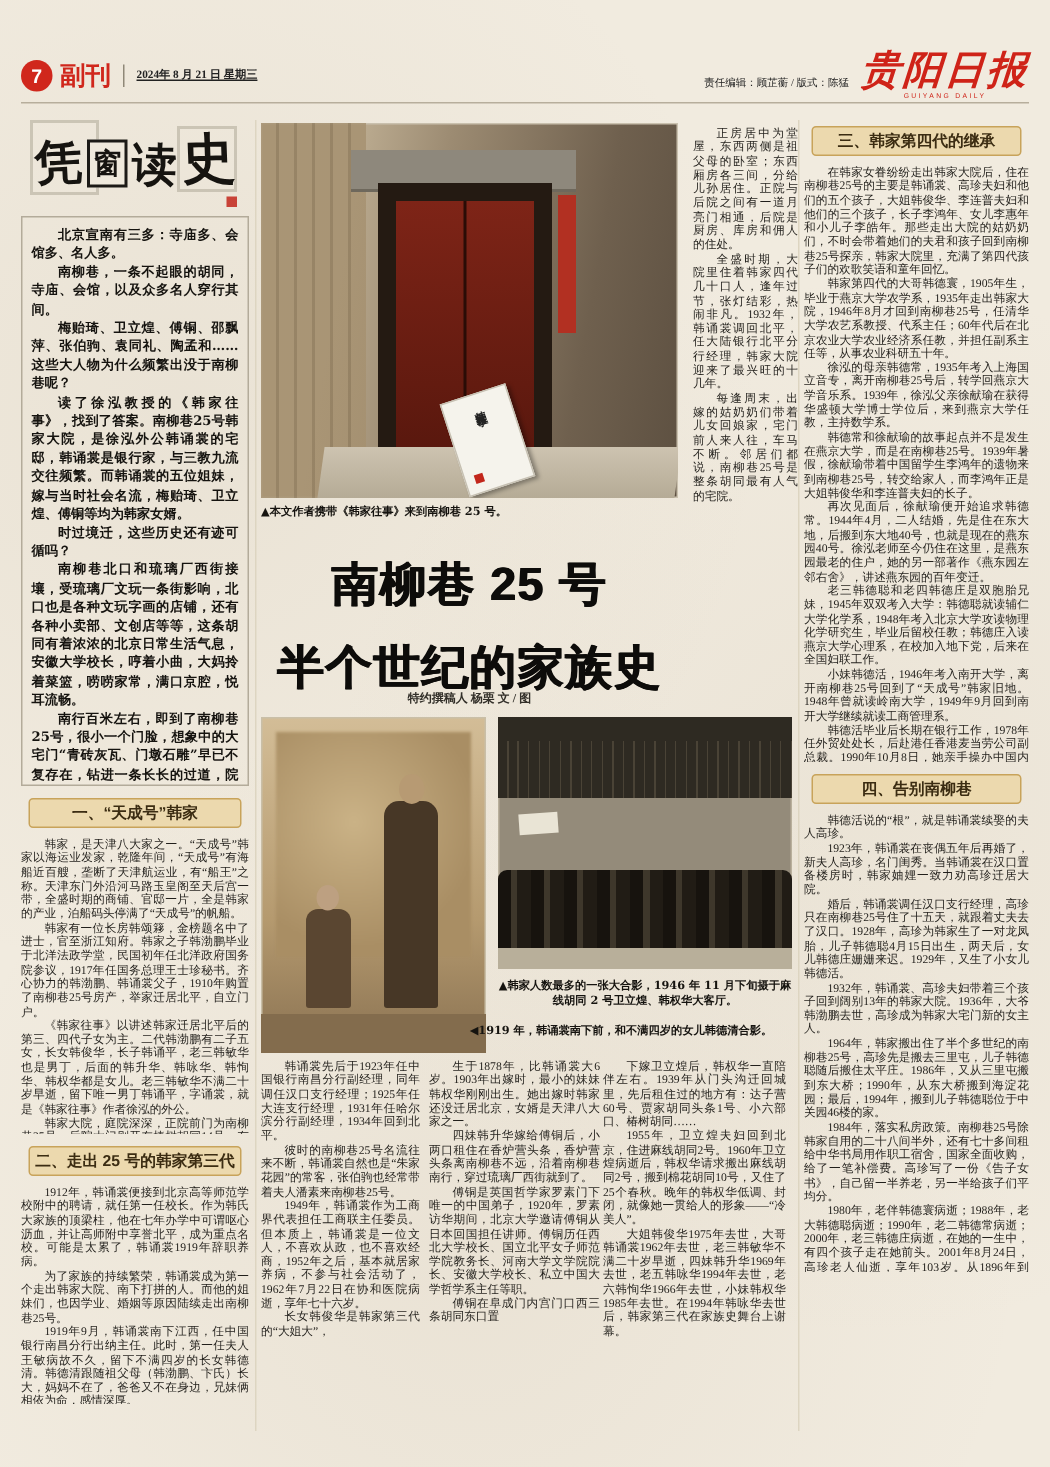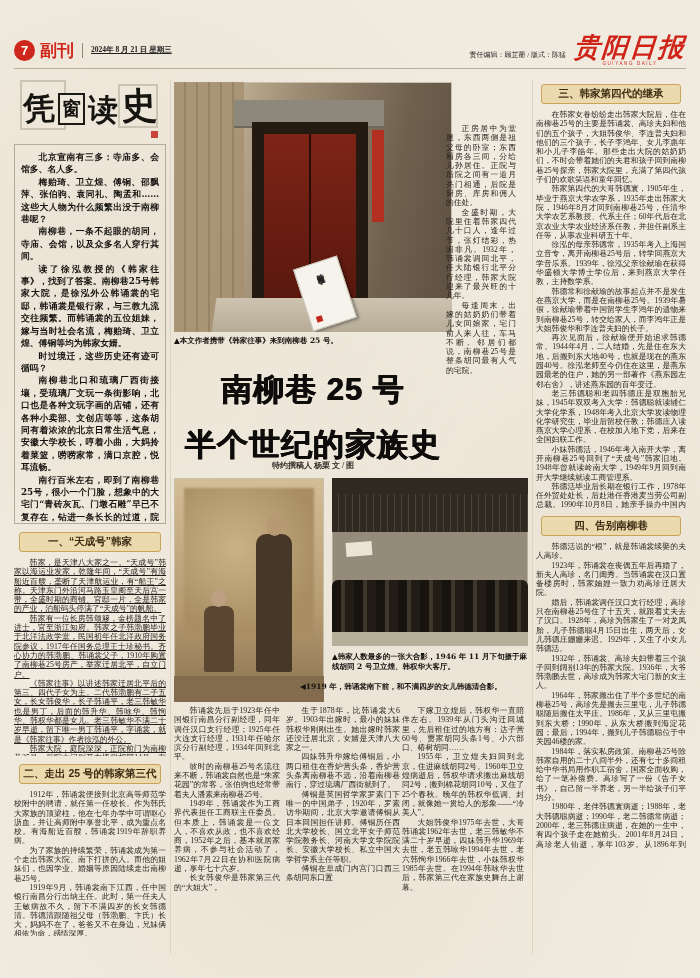--- a/index.html
+++ b/index.html
@@ -46,39 +46,39 @@
   .intro-box{border:1px solid #b3ab9a;padding:6px 6px;height:366px;overflow:hidden;}
   .intro-box p{margin:0;text-indent:2em;font-size:8.8px;line-height:12.4px;font-weight:600;
     text-align:justify;color:#15130f;font-family:"DejaVu Serif",serif;}
   
   .sec-head{display:block;width:92%;margin:8px auto 6px auto;text-align:center;background:#ecd9ae;
     border:1px solid #c8a35a;border-radius:3px;color:#3b2c12;font-weight:bold;font-size:10.5px;
     padding:2px 0;font-family:"Liberation Sans",sans-serif;}
   
   .body-text{overflow:hidden;}
   .body-text p{margin:0;text-indent:2em;font-size:7.8px;line-height:9.3px;text-align:justify;color:#211f1b;}
-  .bt-s1{height:198px;text-decoration:underline;} .bt-s2{height:146px;}
+  .bt-s1{height:198px;} .bt-s2{height:146px;}
   .bt-s3{height:398px;} .bt-s4{height:306px;}
   
   .photo-top{position:absolute;left:0;top:6px;width:278px;height:250px;background:linear-gradient(100deg,#b9a98e 0 22%,#9c8b72 40%,#6f604e 75%,#5d5041 100%);box-shadow:0 0 0 1px #c9c0ad inset;overflow:hidden;}
   .pt-planks{position:absolute;left:0;top:0;width:70px;height:100%;
     background:repeating-linear-gradient(90deg,#a5906f 0 10px,#8f7b5c 10px 12px);opacity:.8;}
   .pt-beam{position:absolute;left:60px;top:18px;width:150px;height:26px;background:#8e887c;box-shadow:0 2px 0 #6e685c;}
   .pt-opening{position:absolute;left:78px;top:40px;width:116px;height:188px;background:#241a12;}
   .pt-door{position:absolute;left:90px;top:52px;width:92px;height:176px;background:linear-gradient(#7e2417,#57170d);}
   .pt-doorgap{position:absolute;left:135px;top:52px;width:2px;height:176px;background:#2a0c06;}
   .pt-couplet{position:absolute;left:198px;top:48px;width:12px;height:92px;background:#b23022;}
   .pt-step{position:absolute;left:40px;bottom:0;width:238px;height:34px;background:linear-gradient(#cdc3b0,#b5ab96);transform:skewX(-8deg);}
   .pt-book{position:absolute;left:128px;bottom:6px;width:44px;height:58px;background:#f5f3ec;border:1px solid #c6c0b2;
     transform:rotate(-18deg);box-shadow:2px 2px 3px rgba(0,0,0,.35);display:flex;align-items:flex-start;justify-content:center;padding-top:5px;}
   .pt-book span{writing-mode:vertical-rl;font-size:7.5px;font-weight:bold;color:#222;letter-spacing:1px;}
   .pt-bookseal{position:absolute;left:6px;bottom:6px;width:6px;height:6px;background:#c2261b;}
-  .caption{font-size:7.5px;font-weight:bold;color:#15130f;font-family:"DejaVu Serif",serif;line-height:10px;}
+  .caption{font-size:7.5px;font-weight:bold;color:#15130f;font-family:"DejaVu Serif",serif;line-height:10px;text-align:center;}
   .cap-top{position:absolute;left:0;top:260px;width:278px;text-align:left;}
-  .col-narrow{position:absolute;left:272px;top:8px;width:70px;height:382px;margin-top:40px;}
+  .col-narrow{position:absolute;left:288px;top:8px;width:70px;height:382px;}
   .headline{position:absolute;left:0;top:280px;width:278px;text-align:center;margin:0;}
   .headline span{display:block;font-family:"Liberation Sans",sans-serif;font-weight:900;font-size:31px;
     letter-spacing:1px;color:#0d0c0a;line-height:1.35;text-shadow:.5px 0 0 #0d0c0a,-.5px 0 0 #0d0c0a;margin-top:13px;}
   .byline{position:absolute;left:0;top:384px;width:278px;text-align:center;font-size:8px;font-weight:bold;color:#33302a;}
   .photo-portrait{position:absolute;left:0;top:402px;width:150px;height:224px;overflow:hidden;
     background:linear-gradient(#d3bd97,#b59a6f 60%,#8a7252);box-shadow:0 0 0 1px #c9bfa8 inset;}
   .pp-backdrop{position:absolute;left:10px;top:10px;width:130px;height:150px;background:radial-gradient(circle at 40% 40%,#cab286,#a98e64 70%);filter:blur(1px);}
   .pp-man{position:absolute;left:82px;top:56px;width:36px;height:138px;background:#473726;border-radius:10px 10px 2px 2px;}
   .pp-man-head{position:absolute;left:92px;top:38px;width:17px;height:20px;background:#b79a73;border-radius:50%;}
   .pp-child{position:absolute;left:30px;top:128px;width:30px;height:66px;background:#5a4631;border-radius:8px 8px 2px 2px;}
@@ -132,37 +132,37 @@
       <div class="k-chars">
         <span class="kc1">凭</span>
         <span class="kc2">窗</span>
         <span class="kc3">读</span>
         <span class="kc4">史</span>
       </div>
       <div class="seal"></div>
     </div>
     <div class="intro-box">
         <p>北京宣南有三多：寺庙多、会馆多、名人多。</p>
+        <p>南柳巷，一条不起眼的胡同，寺庙、会馆，以及众多名人穿行其间。</p>
         <p>梅贻琦、卫立煌、傅铜、邵飘萍、张伯驹、袁同礼、陶孟和……这些大人物为什么频繁出没于南柳巷呢？</p>
-        <p>南柳巷，一条不起眼的胡同，寺庙、会馆，以及众多名人穿行其间。</p>
         <p>读了徐泓教授的《韩家往事》，找到了答案。南柳巷25号韩家大院，是徐泓外公韩诵裳的宅邸，韩诵裳是银行家，与三教九流交往频繁。而韩诵裳的五位姐妹，嫁与当时社会名流，梅贻琦、卫立煌、傅铜等均为韩家女婿。</p>
         <p>时过境迁，这些历史还有迹可循吗？</p>
         <p>南柳巷北口和琉璃厂西街接壤，受琉璃厂文玩一条街影响，北口也是各种文玩字画的店铺，还有各种小卖部、文创店等等，这条胡同有着浓浓的北京日常生活气息，安徽大学校长，哼着小曲，大妈拎着菜篮，唠唠家常，满口京腔，悦耳流畅。</p>
         <p>南行百米左右，即到了南柳巷25号，很小一个门脸，想象中的大宅门“青砖灰瓦、门墩石雕”早已不复存在，钻进一条长长的过道，院内早没有“木刻影壁、彩绘游廊”，挤挤挨挨着很多不规则的房子。</p>
       </div>
     <div class="sec-head">一、“天成号”韩家</div>
     <div class="body-text bt-s1">
         <p>韩家，是天津八大家之一。“天成号”韩家以海运业发家，乾隆年间，“天成号”有海船近百艘，垄断了天津航运业，有“船王”之称。天津东门外沿河马路玉皇阁至天后宫一带，全盛时期的商铺、官邸一片，全是韩家的产业，泊船码头停满了“天成号”的帆船。</p>
         <p>韩家有一位长房韩颂簃，金榜题名中了进士，官至浙江知府。韩家之子韩渤鹏毕业于北洋法政学堂，民国初年任北洋政府国务院参议，1917年任国务总理王士珍秘书。齐心协力的韩渤鹏、韩诵裳父子，1910年购置了南柳巷25号房产，举家迁居北平，自立门户。</p>
         <p>《韩家往事》以讲述韩家迁居北平后的第三、四代子女为主。二代韩渤鹏有二子五女，长女韩俊华，长子韩诵平，老三韩敏华也是男丁，后面的韩升华、韩咏华、韩恂华、韩权华都是女儿。老三韩敏华不满二十岁早逝，留下唯一男丁韩诵平，字诵裳，就是《韩家往事》作者徐泓的外公。</p>
         <p>韩家大院，庭院深深，正院前门为南柳巷25号，后院大门则开在椿树胡同14号，有房一百零一间，青砖灰瓦、门墩石雕、木刻影壁、彩绘游廊。正院居中五间是祖辈的正房，一明四暗，宽敞高大，是为大宅门。</p>
       </div>
     <div class="sec-head">二、走出 25 号的韩家第三代</div>
     <div class="body-text bt-s2">
-        <p>1912年，韩诵裳便接到北京高等师范学校附中的聘请，就任第一任校长。作为韩氏大家族的顶梁柱，他在七年办学中可谓呕心沥血，并让高师附中享誉北平，成为重点名校。有海船近百艘，韩诵裳1919年辞职养病。</p>
+        <p>1912年，韩诵裳便接到北京高等师范学校附中的聘请，就任第一任校长。作为韩氏大家族的顶梁柱，他在七年办学中可谓呕心沥血，并让高师附中享誉北平，成为重点名校。可能是太累了，韩诵裳1919年辞职养病。</p>
         <p>为了家族的持续繁荣，韩诵裳成为第一个走出韩家大院、南下打拼的人。而他的姐妹们，也因学业、婚姻等原因陆续走出南柳巷25号。</p>
         <p>1919年9月，韩诵裳南下江西，任中国银行南昌分行出纳主任。此时，第一任夫人王敏病故不久，留下不满四岁的长女韩德清。韩德清跟随祖父母（韩渤鹏、卞氏）长大，妈妈不在了，爸爸又不在身边，兄妹俩相依为命，感情深厚。</p>
       </div>
   </aside>
 
   <section class="col-mid">
     <div class="photo-top">
       <div class="pt-planks"></div>
       <div class="pt-beam"></div>
       <div class="pt-opening"></div>

